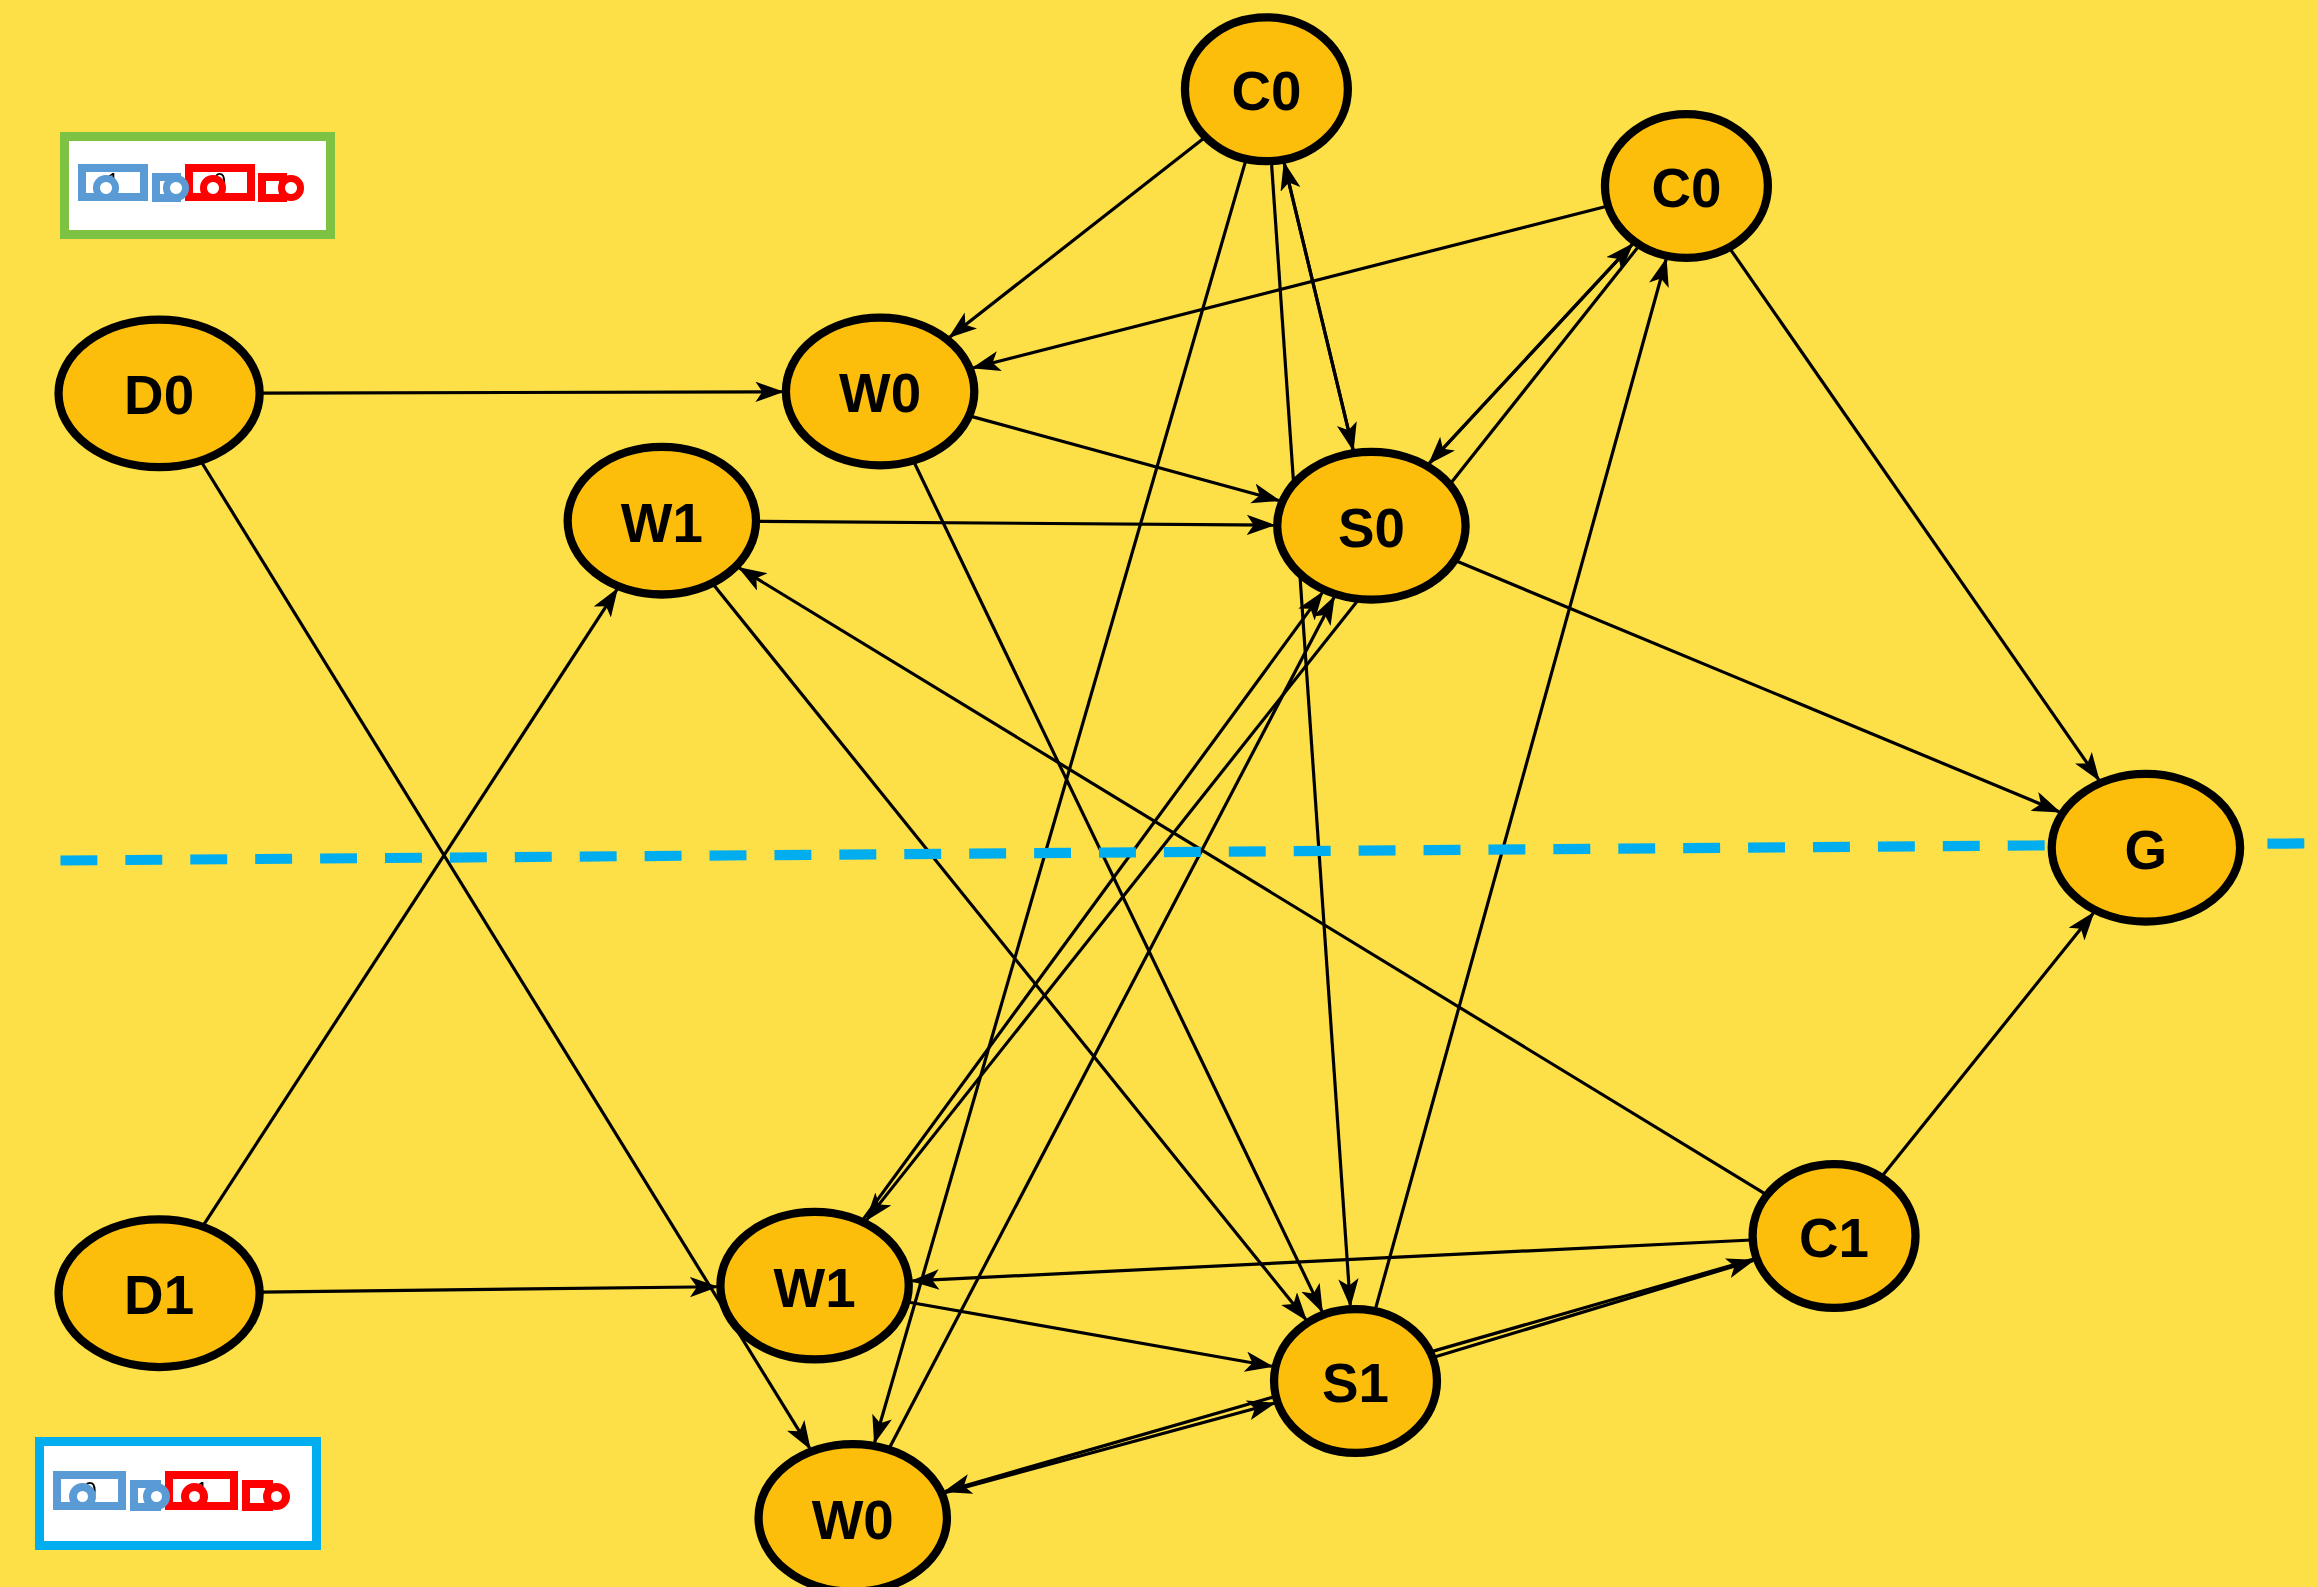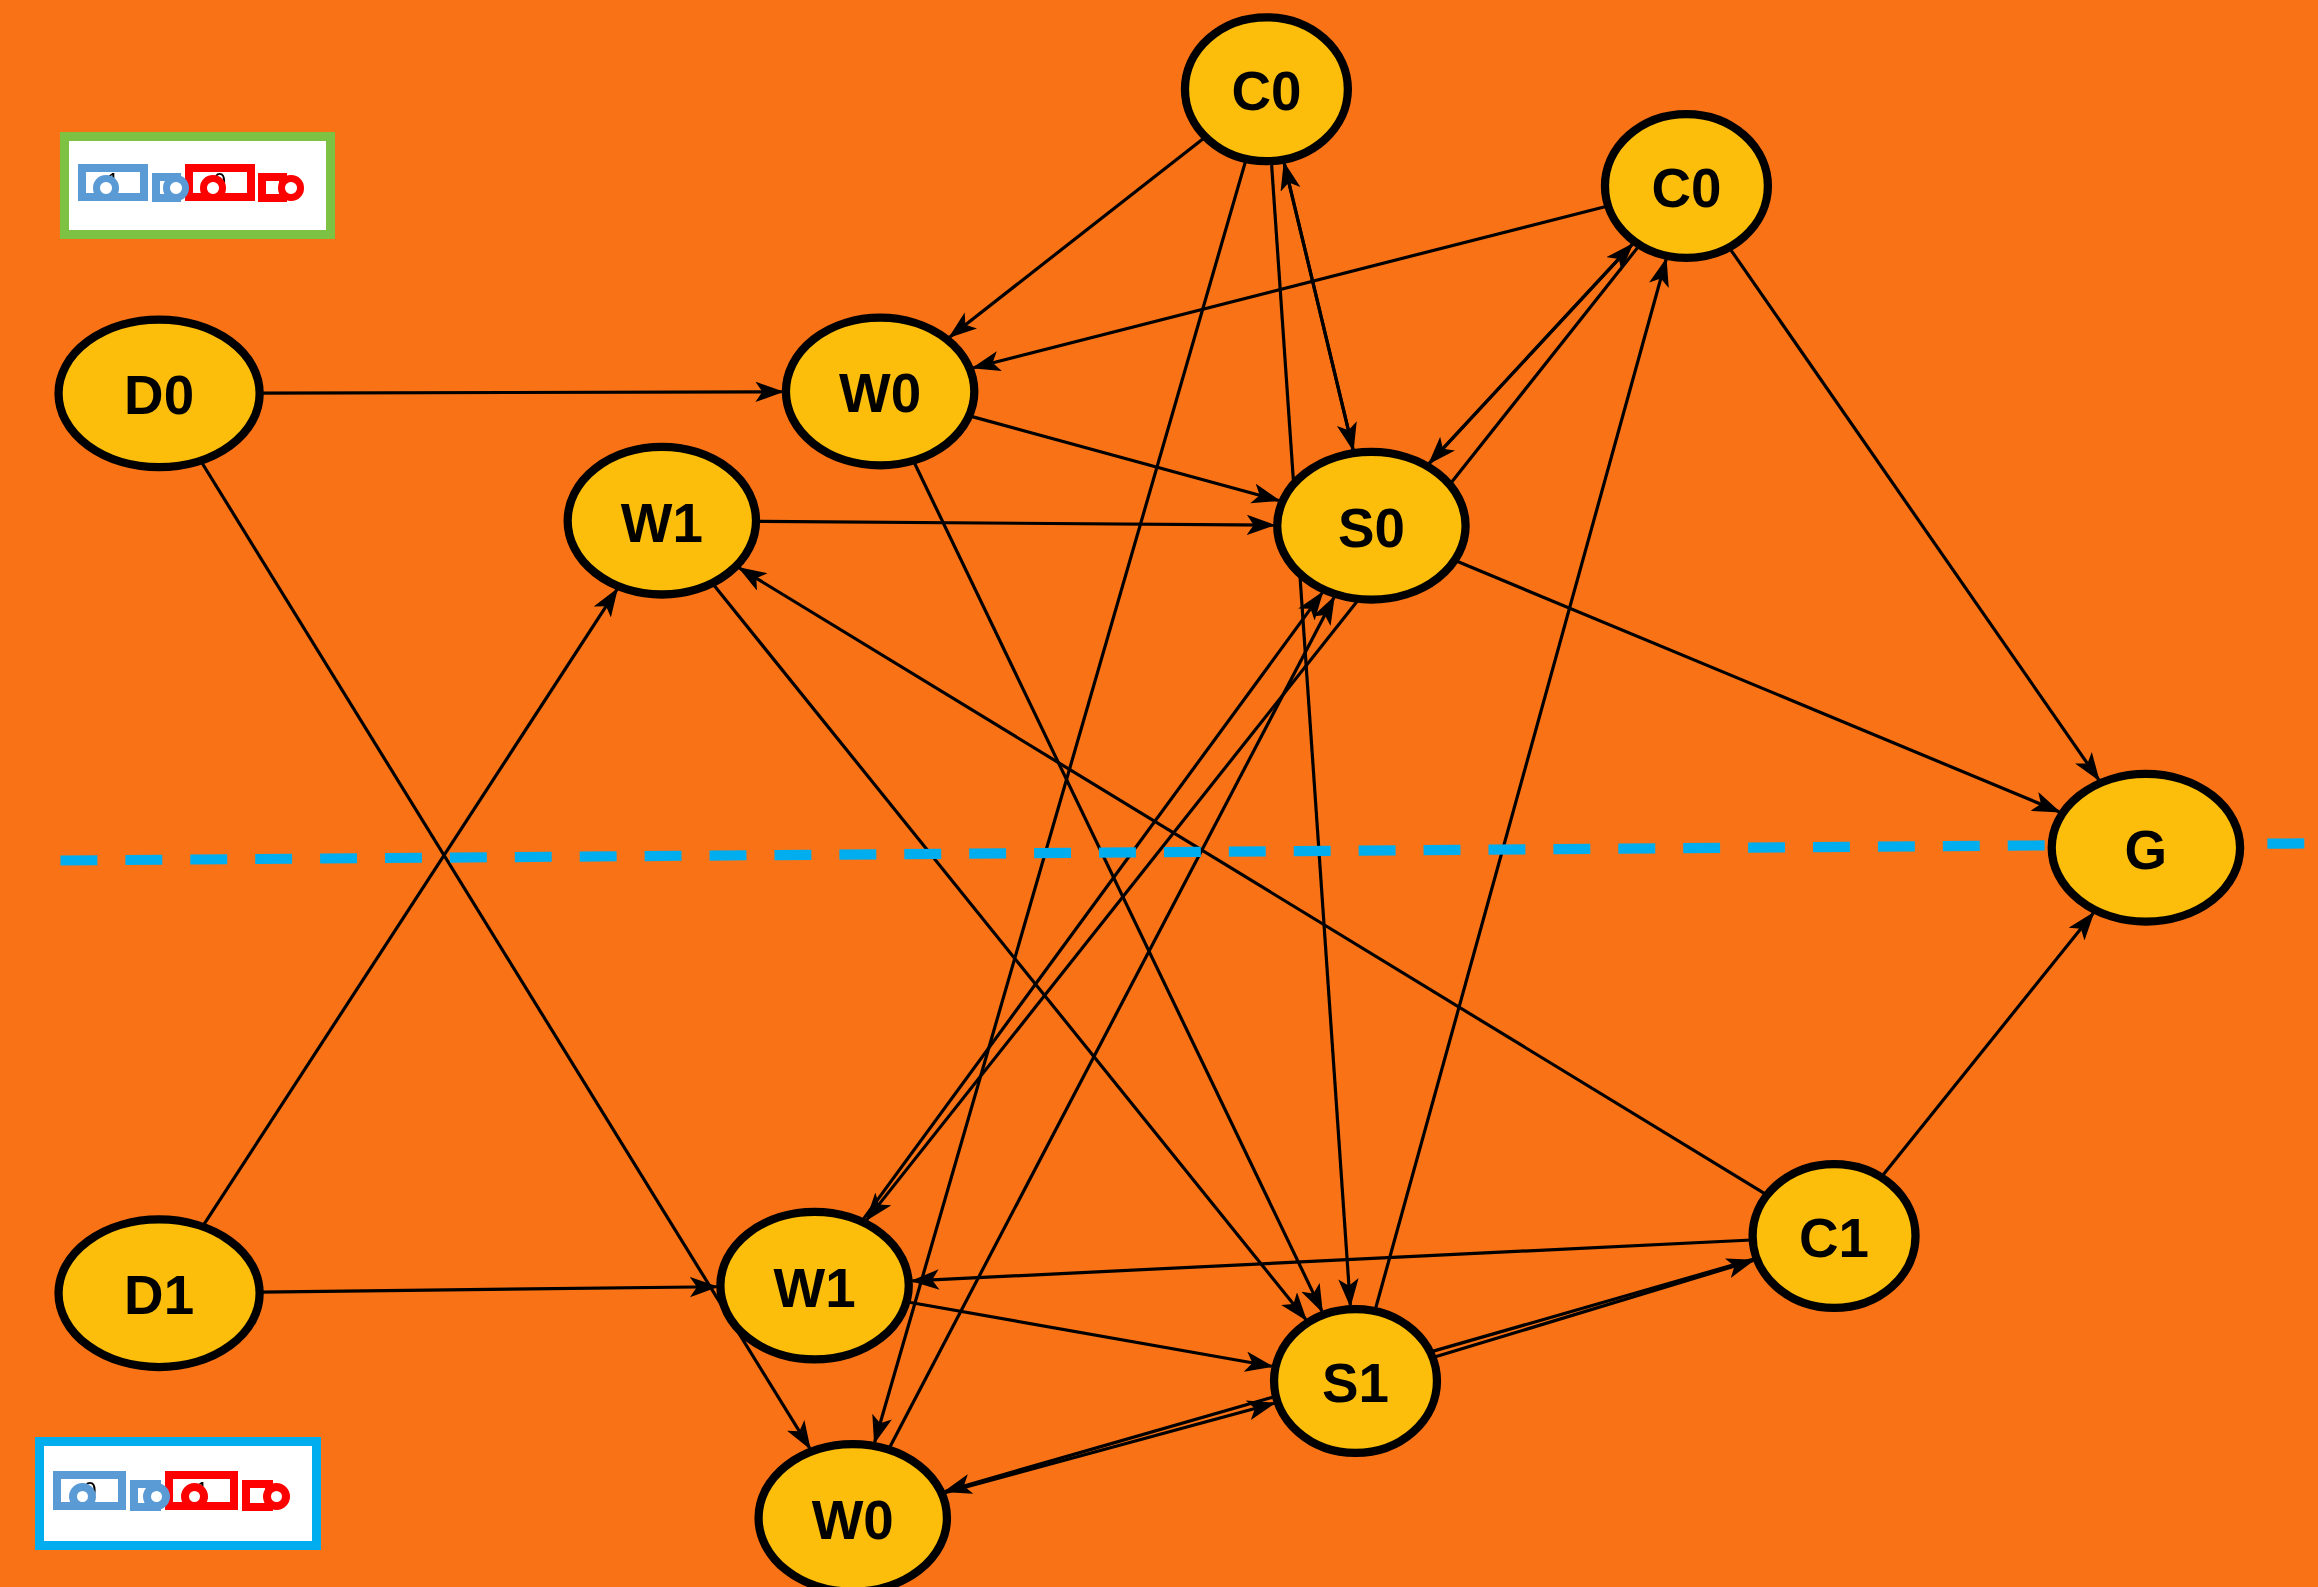--- a/index.html
+++ b/index.html
@@ -1,17 +1,17 @@
 <!DOCTYPE html>
 <html style="font-size:10.2px"><head>
 <meta charset="utf-8">
 <style>
   html,body{margin:0;padding:0;background:#ffffff;}
   body{font-family:"Liberation Sans",sans-serif;}
-  #stage{position:relative;width:2319px;height:1588px;background:#f97316;overflow:hidden;text-decoration:underline;}
+  #stage{position:relative;width:2319px;height:1588px;background:#fde047;overflow:hidden;text-decoration:underline;}
   #graph{position:absolute;left:0;top:0;width:2319px;height:1588px;}
   .node-ellipse{fill:#FCBE0A;stroke:#000000;stroke-width:13;}
   .node-label{font-family:"Liberation Sans",sans-serif;font-weight:bold;fill:#000000;text-anchor:middle;dominant-baseline:central;}
   .edge-line{stroke:#000000;stroke-width:5;fill:none;}
   .cut-line{stroke:#00AEEF;stroke-width:16;stroke-dasharray:58 44;stroke-linecap:butt;fill:none;}
   
   .legend{position:absolute;background:#ffffff;box-sizing:border-box;display:flex;flex-direction:column;justify-content:center;}
   .legend-row{display:flex;align-items:center;}
   .lg-bigbox{box-sizing:border-box;display:flex;align-items:center;justify-content:center;font-weight:normal;}
   .lg-smallbox{box-sizing:border-box;}

